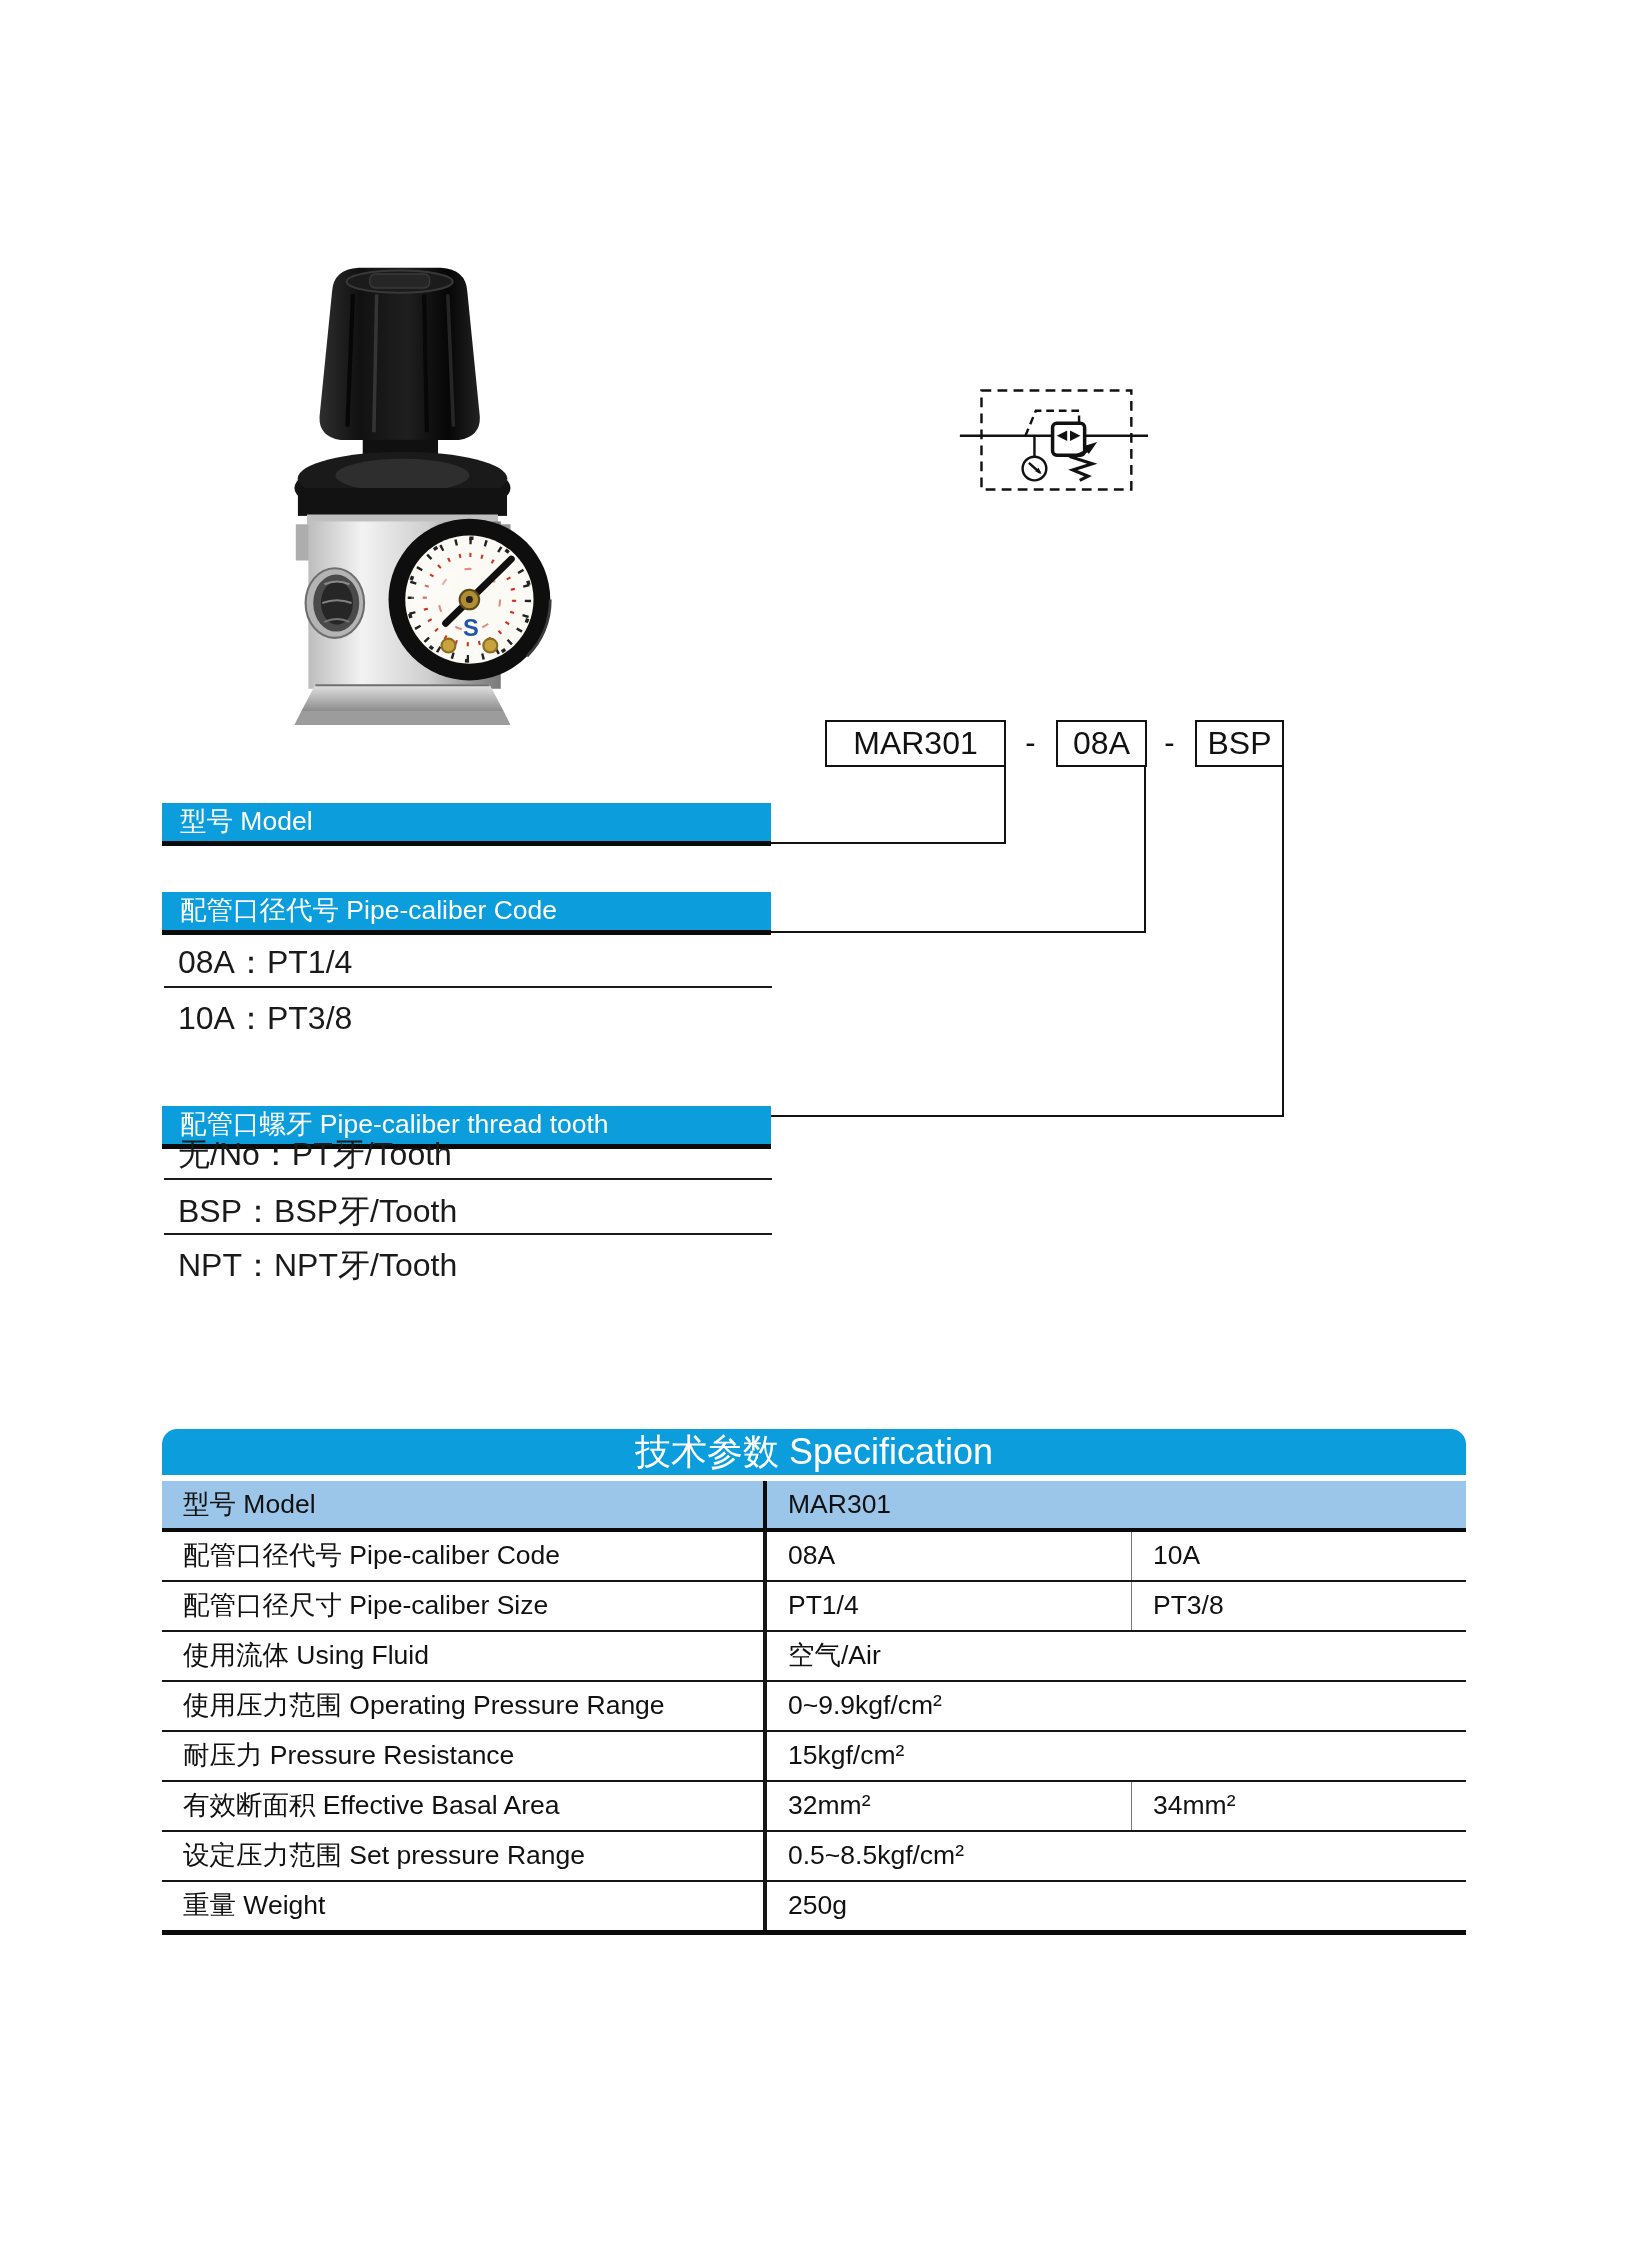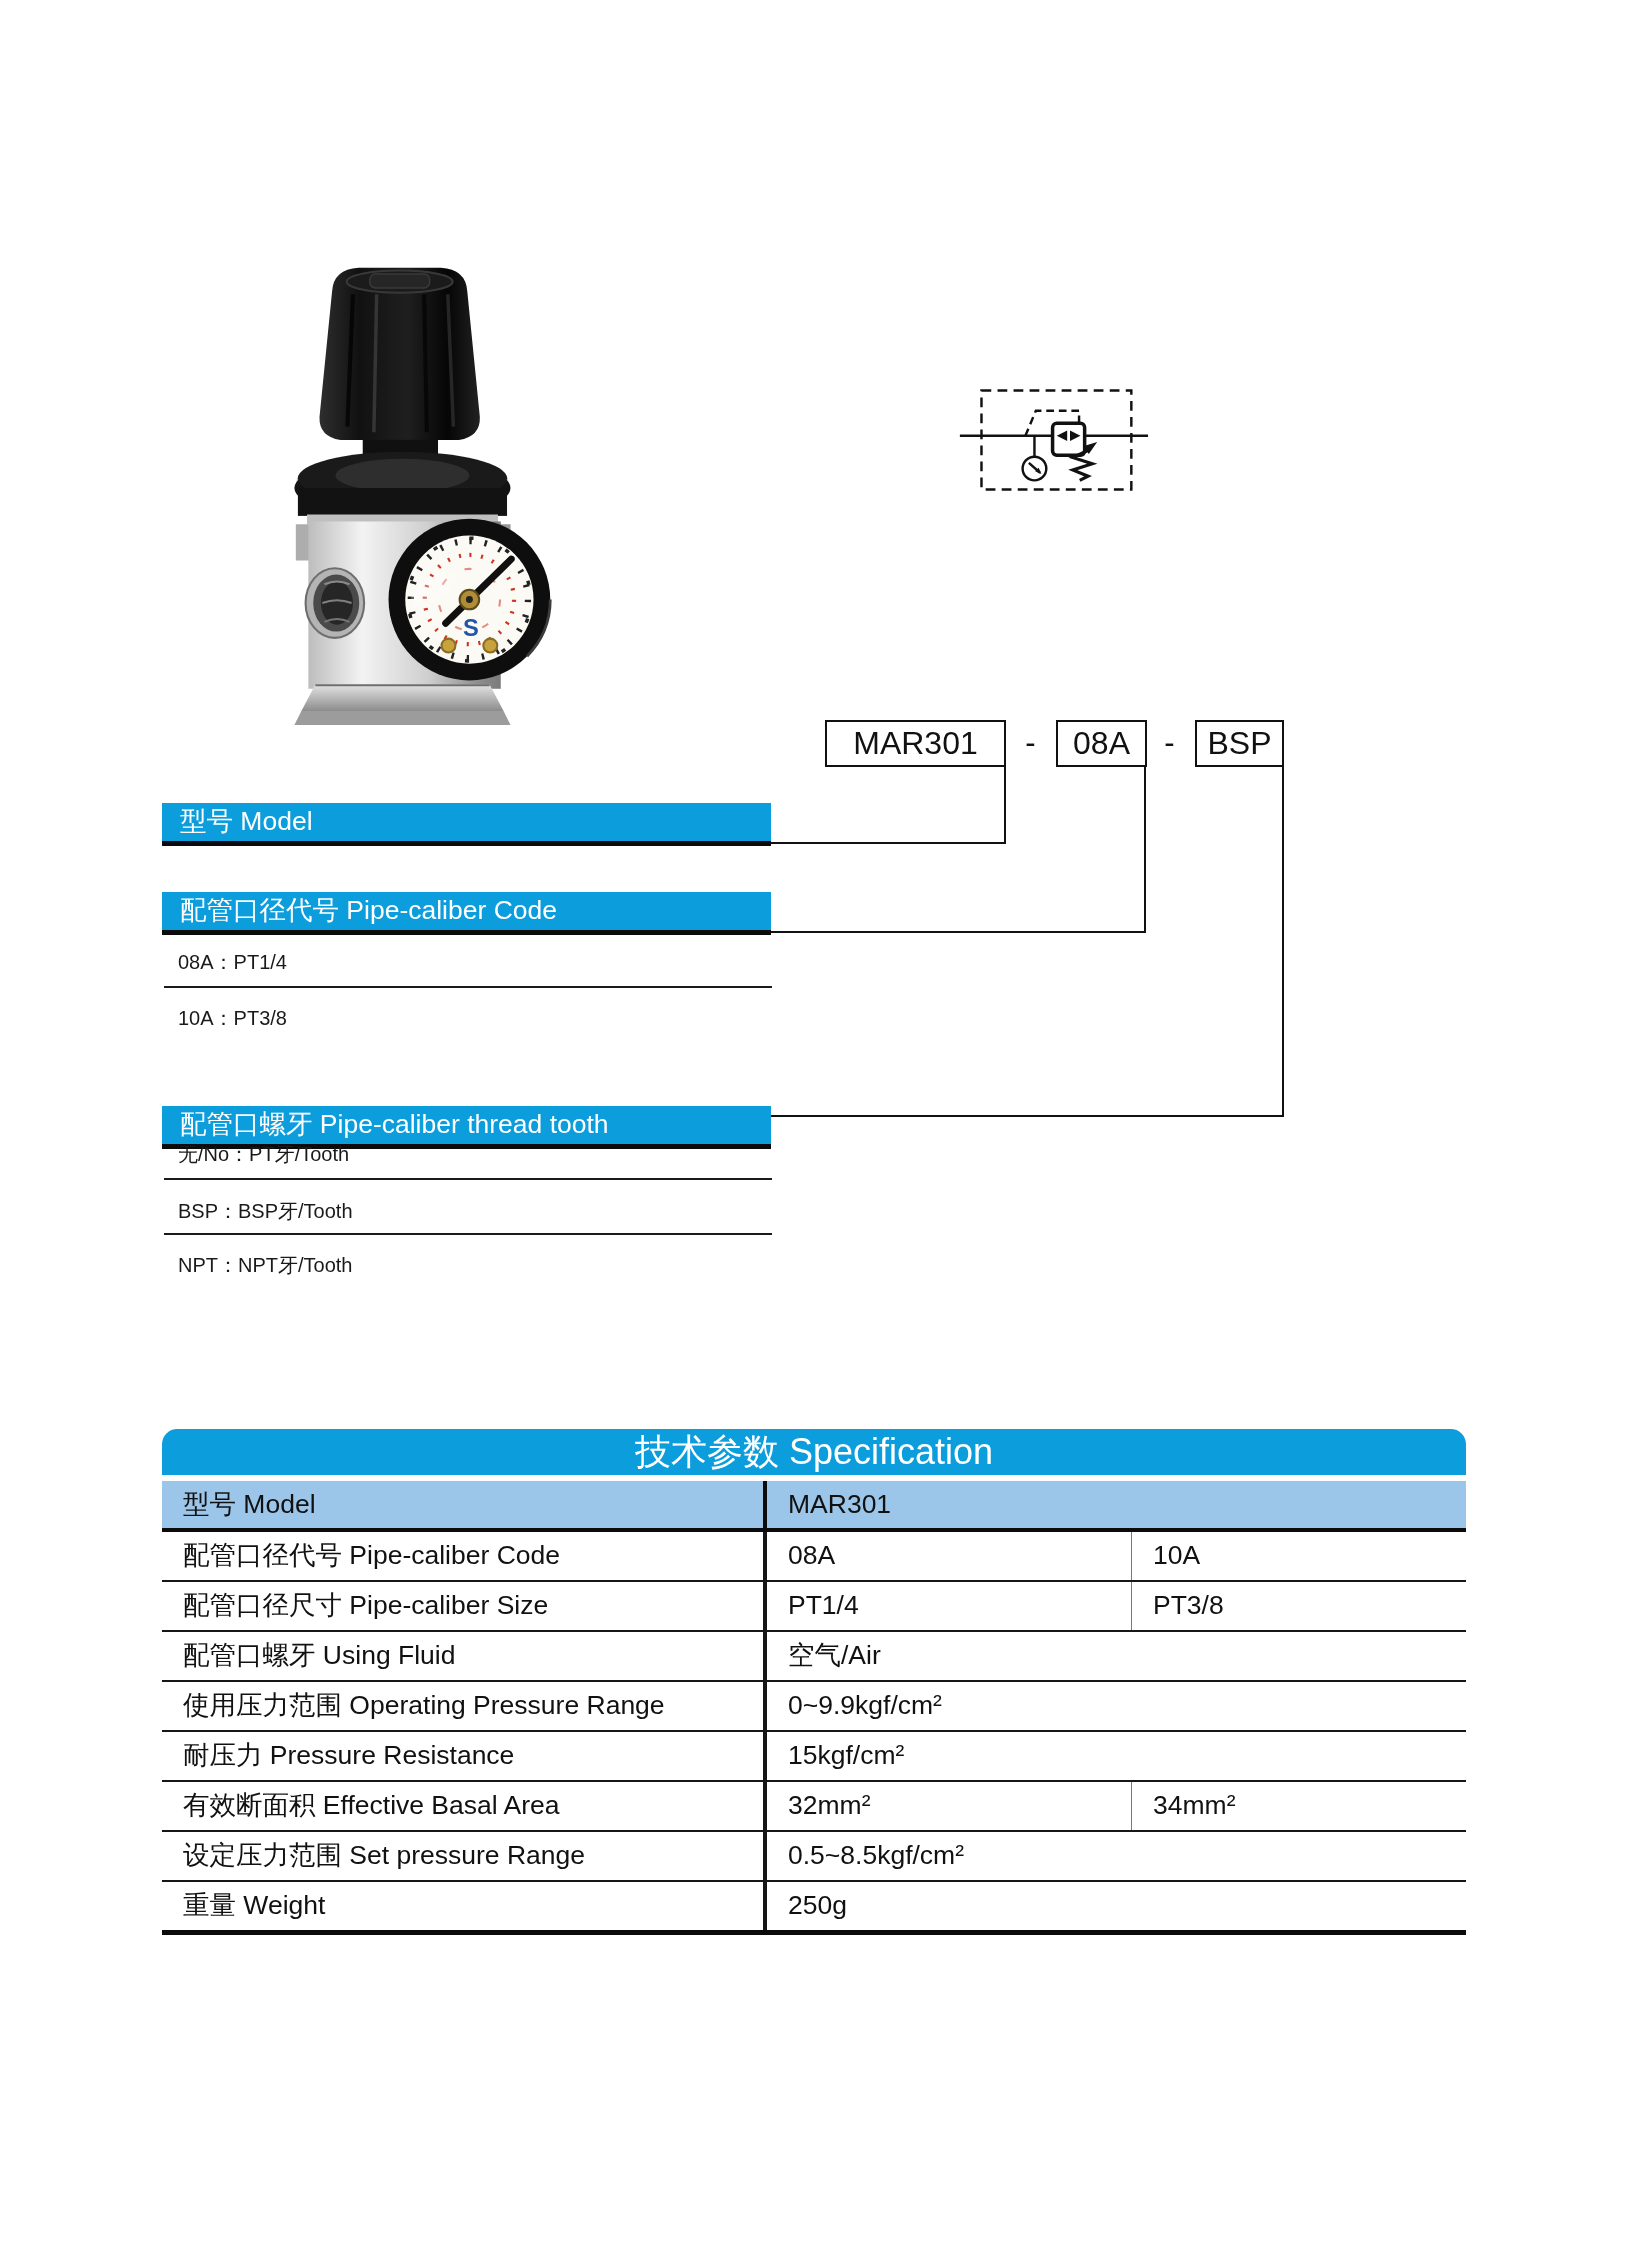--- a/index.html
+++ b/index.html
@@ -55,21 +55,21 @@
     border-bottom:5.6px solid #0b0b0b;
     color:#fff;
     font-size:26.5px;
     line-height:36px;
     padding-left:18px;
   }
   .list-item{
     position:absolute;
     left:178px;
     height:35px;
-    font-size:20px;
+    font-size:32px;
     line-height:35px;
     color:#1a1a1a;
   }
   .thin-sep{
     position:absolute;
     left:164px;
     width:608px;
     height:2.1px;
     background:#1b1b1b;
   }
@@ -274,21 +274,21 @@
       <span class="v2">10A</span>
     </div>
     <div class="spec-row">
       <span class="lbl">配管口径尺寸 Pipe-caliber Size</span>
       <span class="vdiv"></span>
       <span class="v1">PT1/4</span>
       <span class="vdiv2"></span>
       <span class="v2">PT3/8</span>
     </div>
     <div class="spec-row span">
-      <span class="lbl">配管口螺牙 Using Fluid</span>
+      <span class="lbl">使用流体 Using Fluid</span>
       <span class="vdiv"></span>
       <span class="v1">空气/Air</span>
     </div>
     <div class="spec-row span">
       <span class="lbl">使用压力范围 Operating Pressure Range</span>
       <span class="vdiv"></span>
       <span class="v1">0~9.9kgf/cm²</span>
     </div>
     <div class="spec-row span">
       <span class="lbl">耐压力 Pressure Resistance</span>

